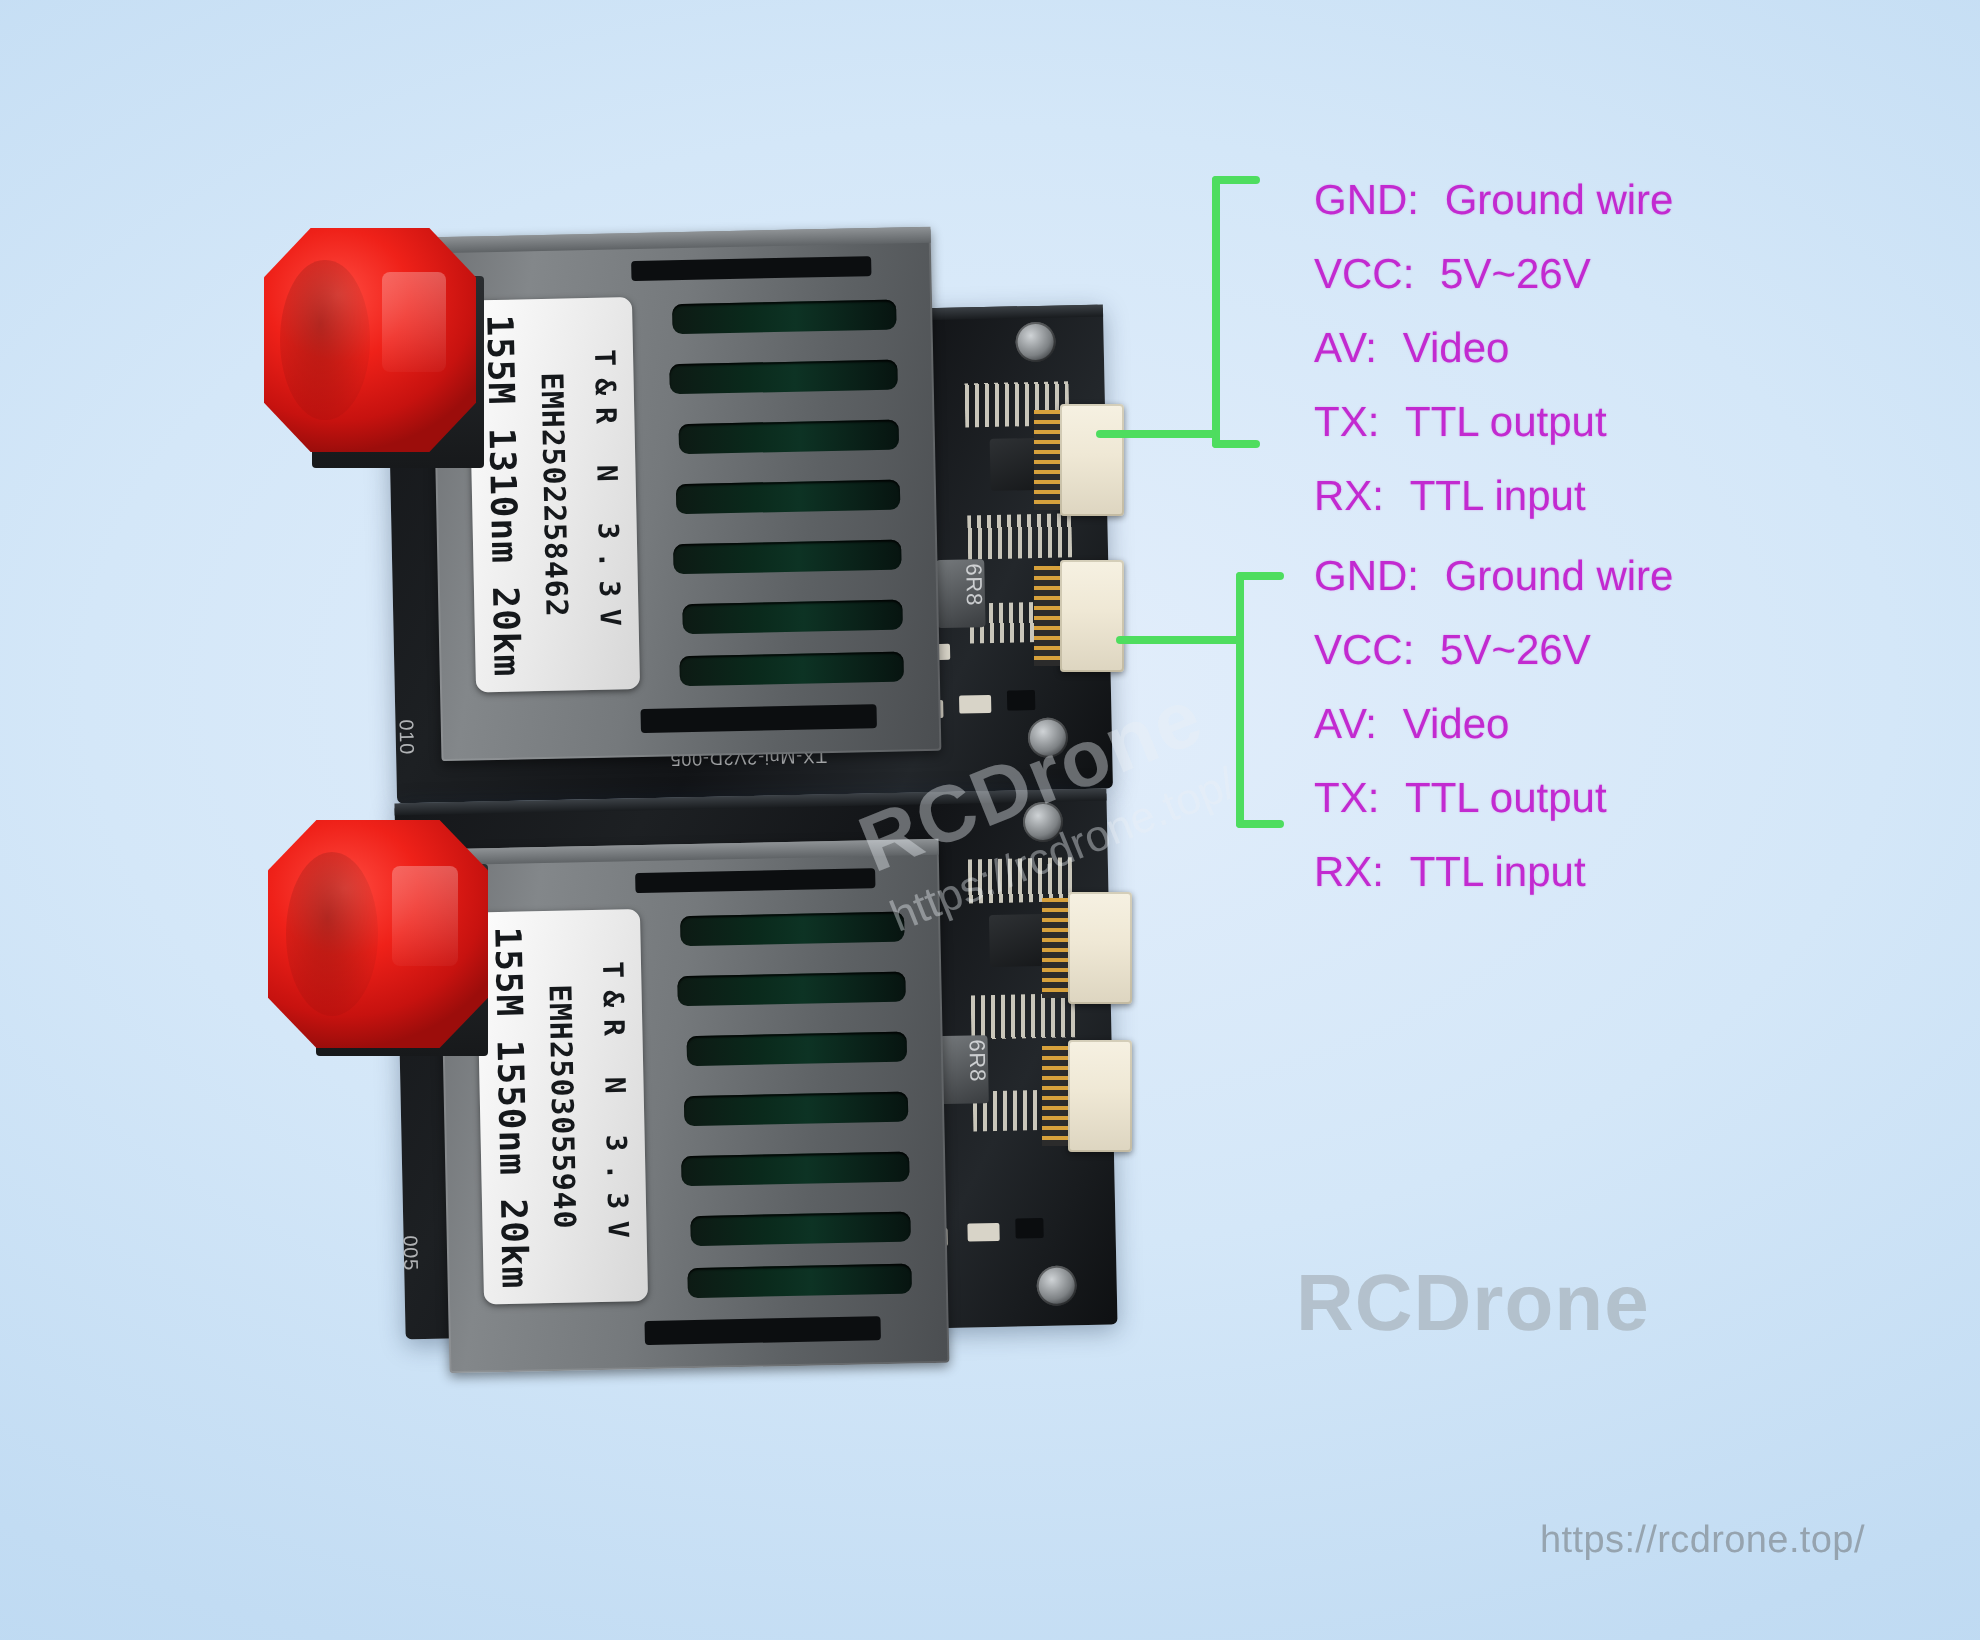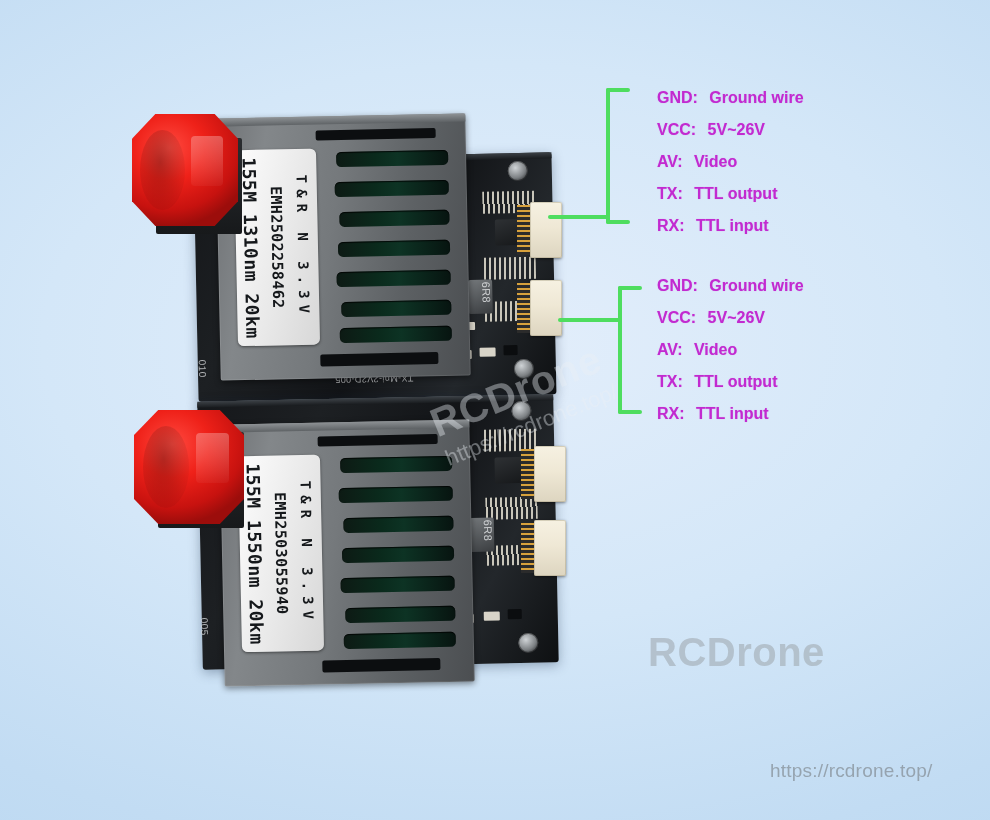--- a/index.html
+++ b/index.html
@@ -139,22 +139,22 @@
   
   .bracket { position:absolute; }
   .br-v { position:absolute; background:#4edd5f; width:4px; border-radius:2px; }
   .br-h { position:absolute; background:#4edd5f; height:4px; border-radius:2px; }
 
   
   .callout { position:absolute; }
   .callout-line {
     color:#c22ad0;
     font-family:"Liberation Sans", sans-serif;
-    font-weight:700;
-    font-size:16px;
+    font-weight:400;
+    font-size:21px;
     white-space:nowrap;
     line-height:1;
     margin-bottom:16px;
     text-shadow: 0 0 1px rgba(194,42,208,.35);
   }
   .callout-line .k { margin-right: 4px; }
   .callout-line .v { margin-left: 3px; }
 
   
   .wm-brand {

